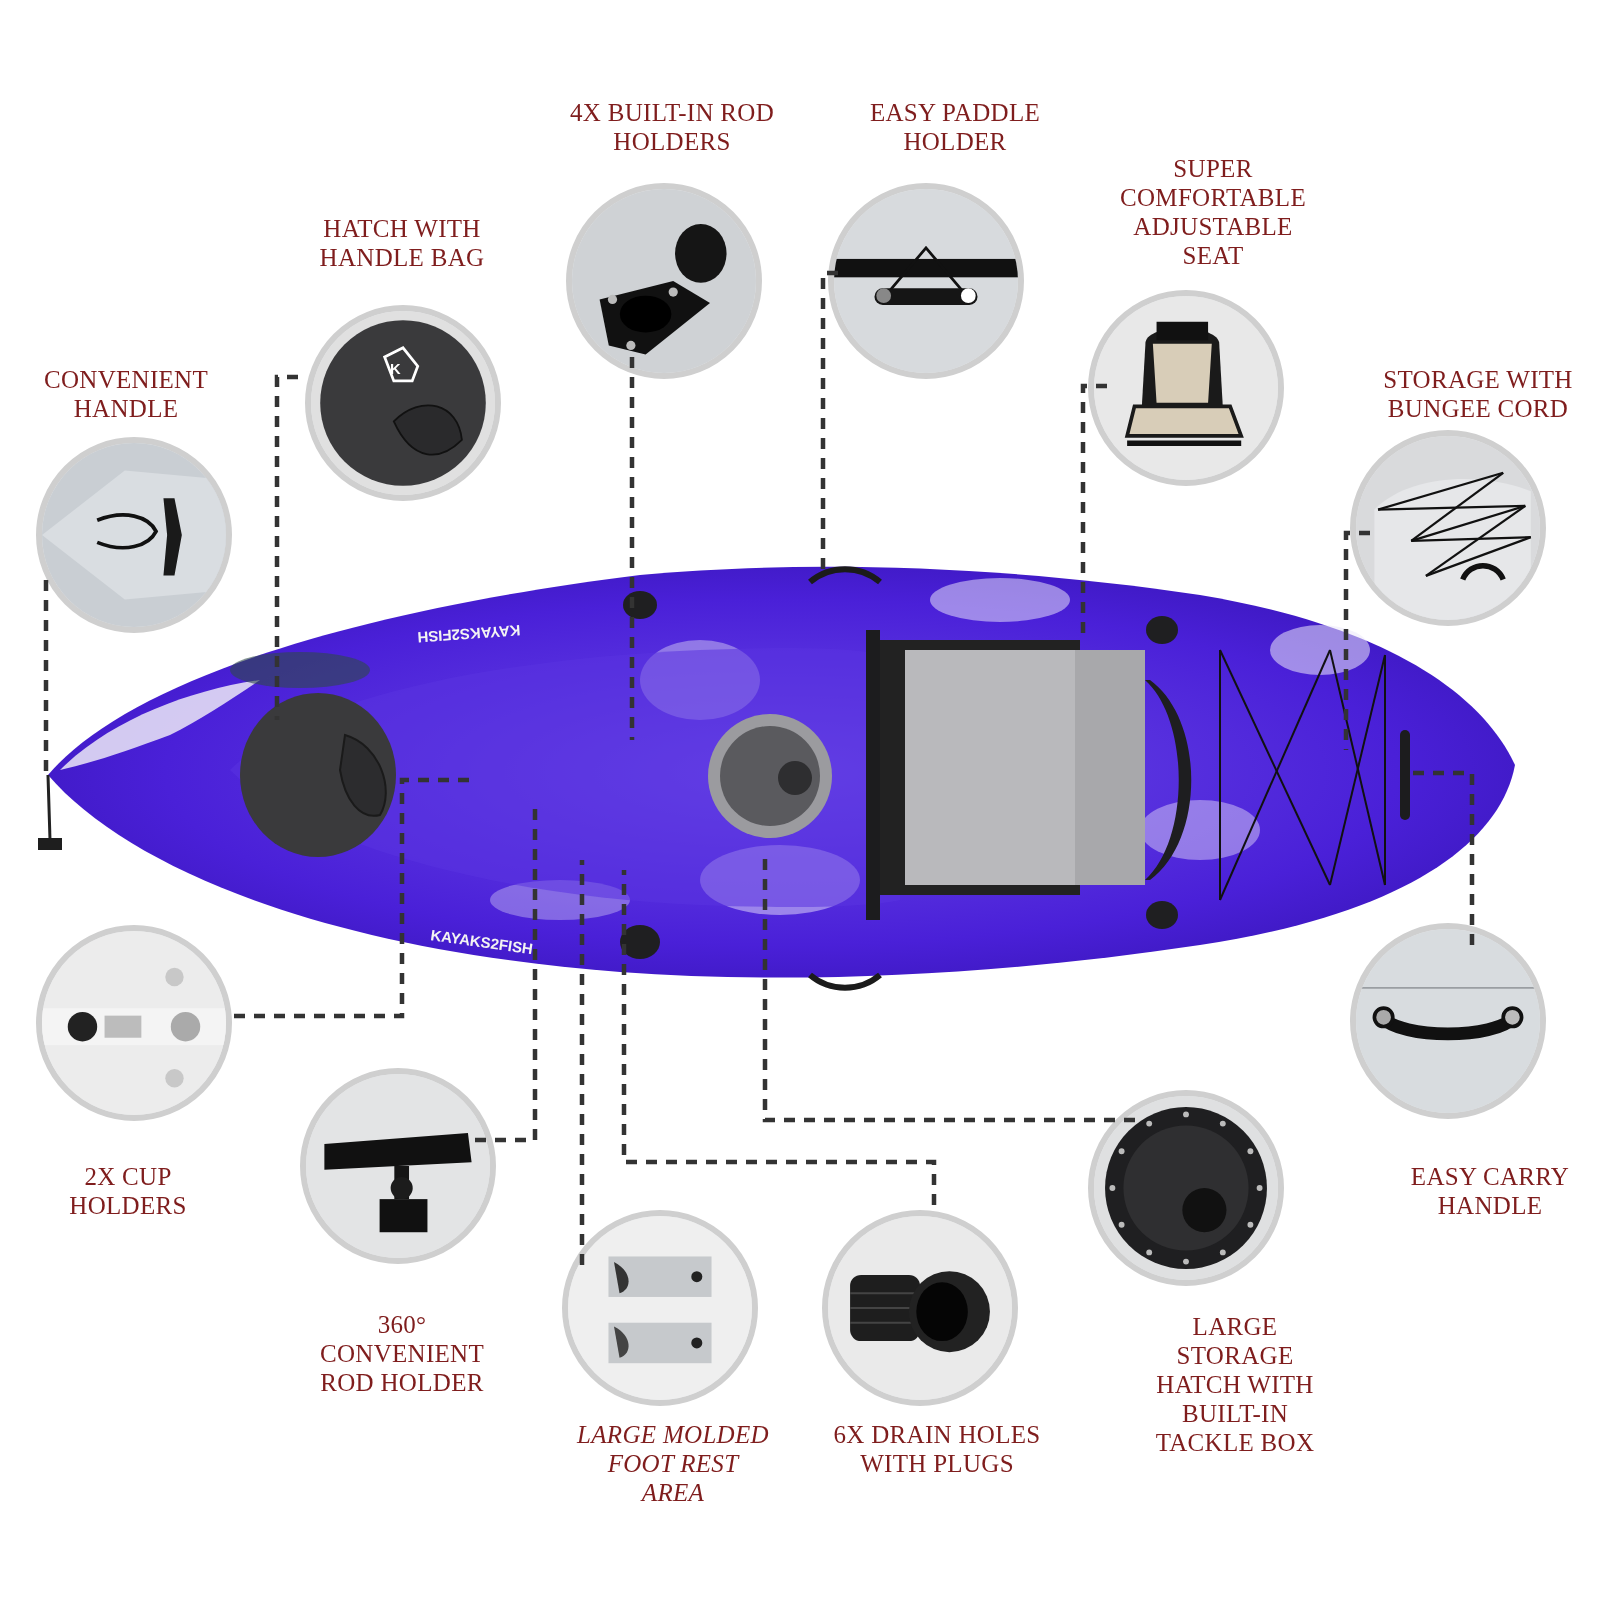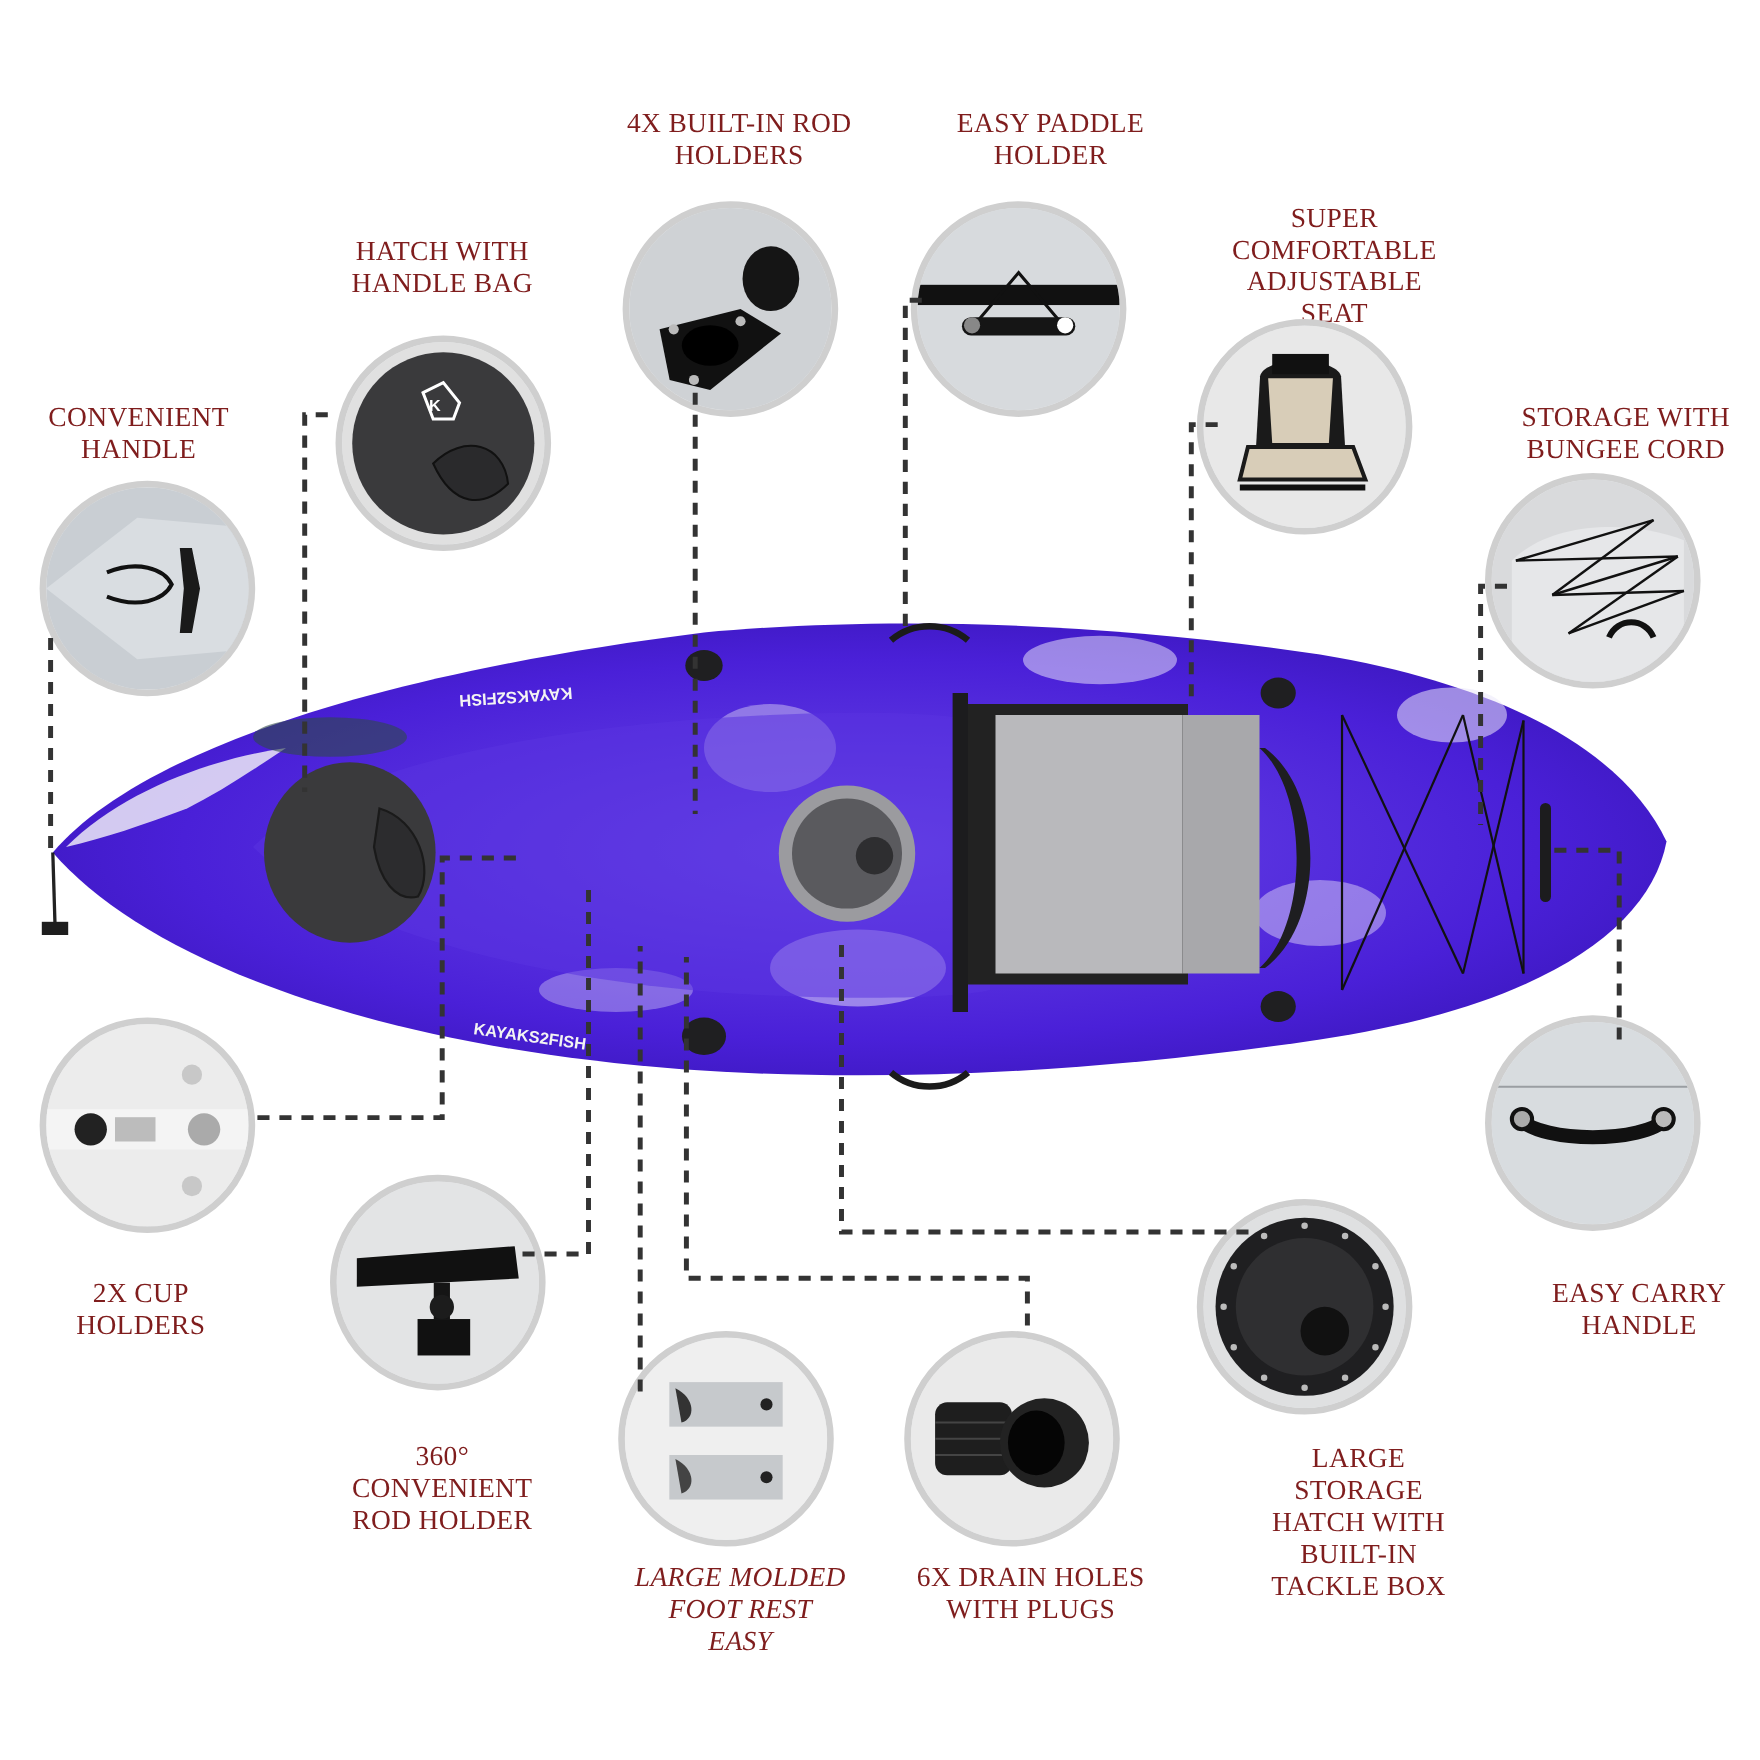--- a/index.html
+++ b/index.html
@@ -112,21 +112,21 @@
     <span>HANDLE BAG</span>
 </div>
 <div class="label" style="left:672px;top:98px;">
   <span>4X BUILT-IN ROD</span>
     <span>HOLDERS</span>
 </div>
 <div class="label" style="left:955px;top:98px;">
   <span>EASY PADDLE</span>
     <span>HOLDER</span>
 </div>
-<div class="label" style="left:1213px;top:154px;margin-top:30px;">
+<div class="label" style="left:1213px;top:154px;">
   <span>SUPER</span>
     <span>COMFORTABLE</span>
     <span>ADJUSTABLE</span>
     <span>SEAT</span>
 </div>
 <div class="label" style="left:1478px;top:365px;">
   <span>STORAGE WITH</span>
     <span>BUNGEE CORD</span>
 </div>
 <div class="label" style="left:128px;top:1162px;">
@@ -134,21 +134,21 @@
     <span>HOLDERS</span>
 </div>
 <div class="label" style="left:402px;top:1310px;">
   <span>360°</span>
     <span>CONVENIENT</span>
     <span>ROD HOLDER</span>
 </div>
 <div class="label" style="left:673px;top:1420px;font-style:italic;">
   <span>LARGE MOLDED</span>
     <span>FOOT REST</span>
-    <span>EASY</span>
+    <span>AREA</span>
 </div>
 <div class="label" style="left:937px;top:1420px;">
   <span>6X DRAIN HOLES</span>
     <span>WITH PLUGS</span>
 </div>
 <div class="label" style="left:1235px;top:1312px;">
   <span>LARGE</span>
     <span>STORAGE</span>
     <span>HATCH WITH</span>
     <span>BUILT-IN</span>

